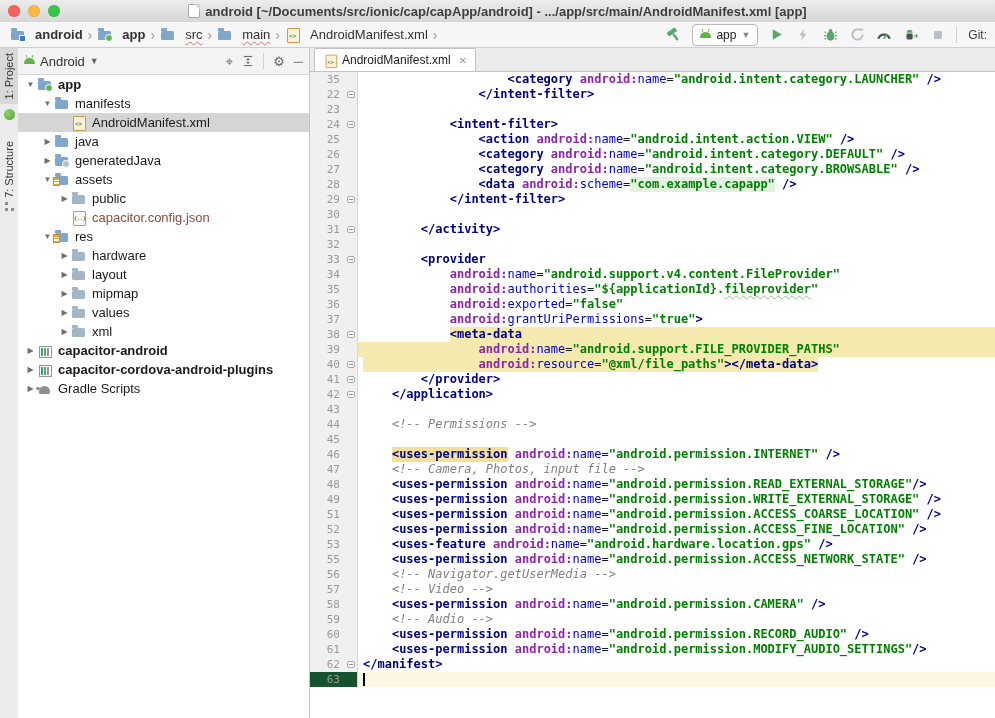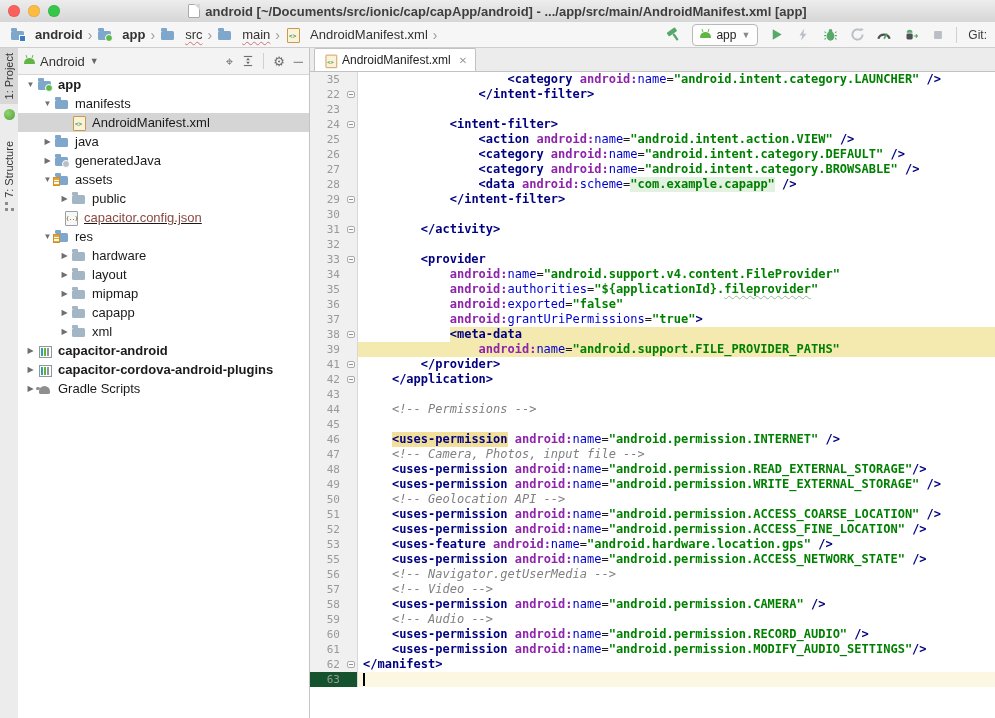--- a/index.html
+++ b/index.html
@@ -318,21 +318,21 @@
           </span>
           <span class="tlabel">assets</span>
         </div>
         <div class="trow" style="padding-left: 40px;">
           <span class="chv">▶</span>
           <span class="ic folder-gray">
             <span class="icf"></span>
           </span>
           <span class="tlabel">public</span>
         </div>
-        <div class="trow" style="padding-left: 32px; text-decoration: underline;">
+        <div class="trow" style="padding-left: 40px;">
           <span class="chv"></span>
           <span class="ic file-json">
             <span class="pg"></span>
           </span>
           <span class="tlabel cfgjson">capacitor.config.json</span>
         </div>
         <div class="trow" style="padding-left: 23px;">
           <span class="chv">▼</span>
           <span class="ic folder-res">
             <span class="icf"></span>
@@ -358,21 +358,21 @@
           <span class="ic folder-gray">
             <span class="icf"></span>
           </span>
           <span class="tlabel">mipmap</span>
         </div>
         <div class="trow" style="padding-left: 40px;">
           <span class="chv">▶</span>
           <span class="ic folder-gray">
             <span class="icf"></span>
           </span>
-          <span class="tlabel">capapp</span>
+          <span class="tlabel">values</span>
         </div>
         <div class="trow" style="padding-left: 40px;">
           <span class="chv">▶</span>
           <span class="ic folder-gray">
             <span class="icf"></span>
           </span>
           <span class="tlabel">xml</span>
         </div>
         <div class="trow" style="padding-left: 6px;">
           <span class="chv">▶</span>
@@ -510,20 +510,27 @@
             <span class="fm"></span>
           </div>
           <div class="txt"><span class="tk p">            </span><span class="selgrow"><span class="tk t">&lt;meta-data</span></span></div>
         </div>
         <div class="cl">
           <div class="gut">39</div>
           <div class="fd"></div>
           <div class="txt selfull"><span class="tk p">                </span><span class="tk n">android:</span><span class="tk a">name</span><span class="tk p">=</span><span class="tk s">"android.support.FILE_PROVIDER_PATHS"</span></div>
         </div>
         <div class="cl">
+          <div class="gut">40</div>
+          <div class="fd">
+            <span class="fm"></span>
+          </div>
+          <div class="txt"><span class="selinline"><span class="tk p">                </span><span class="tk n">android:</span><span class="tk a">resource</span><span class="tk p">=</span><span class="tk s">"@xml/file_paths"</span><span class="tk t">&gt;&lt;/meta-data&gt;</span></span></div>
+        </div>
+        <div class="cl">
           <div class="gut">41</div>
           <div class="fd">
             <span class="fm"></span>
           </div>
           <div class="txt"><span class="tk p">        </span><span class="tk t">&lt;/provider&gt;</span></div>
         </div>
         <div class="cl">
           <div class="gut">42</div>
           <div class="fd">
             <span class="fm"></span>
@@ -557,25 +564,20 @@
         </div>
         <div class="cl">
           <div class="gut">48</div>
           <div class="fd"></div>
           <div class="txt"><span class="tk p">    </span><span class="tk t">&lt;uses-permission</span><span class="tk p"> </span><span class="tk n">android:</span><span class="tk a">name</span><span class="tk p">=</span><span class="tk s">"android.permission.READ_EXTERNAL_STORAGE"</span><span class="tk t">/&gt;</span></div>
         </div>
         <div class="cl">
           <div class="gut">49</div>
           <div class="fd"></div>
           <div class="txt"><span class="tk p">    </span><span class="tk t">&lt;uses-permission</span><span class="tk p"> </span><span class="tk n">android:</span><span class="tk a">name</span><span class="tk p">=</span><span class="tk s">"android.permission.WRITE_EXTERNAL_STORAGE"</span><span class="tk p"> </span><span class="tk t">/&gt;</span></div>
-        </div>
-        <div class="cl">
-          <div class="gut">50</div>
-          <div class="fd"></div>
-          <div class="txt"><span class="tk p">    </span><span class="tk c">&lt;!-- Geolocation API --&gt;</span></div>
         </div>
         <div class="cl">
           <div class="gut">51</div>
           <div class="fd"></div>
           <div class="txt"><span class="tk p">    </span><span class="tk t">&lt;uses-permission</span><span class="tk p"> </span><span class="tk n">android:</span><span class="tk a">name</span><span class="tk p">=</span><span class="tk s">"android.permission.ACCESS_COARSE_LOCATION"</span><span class="tk p"> </span><span class="tk t">/&gt;</span></div>
         </div>
         <div class="cl">
           <div class="gut">52</div>
           <div class="fd"></div>
           <div class="txt"><span class="tk p">    </span><span class="tk t">&lt;uses-permission</span><span class="tk p"> </span><span class="tk n">android:</span><span class="tk a">name</span><span class="tk p">=</span><span class="tk s">"android.permission.ACCESS_FINE_LOCATION"</span><span class="tk p"> </span><span class="tk t">/&gt;</span></div>

